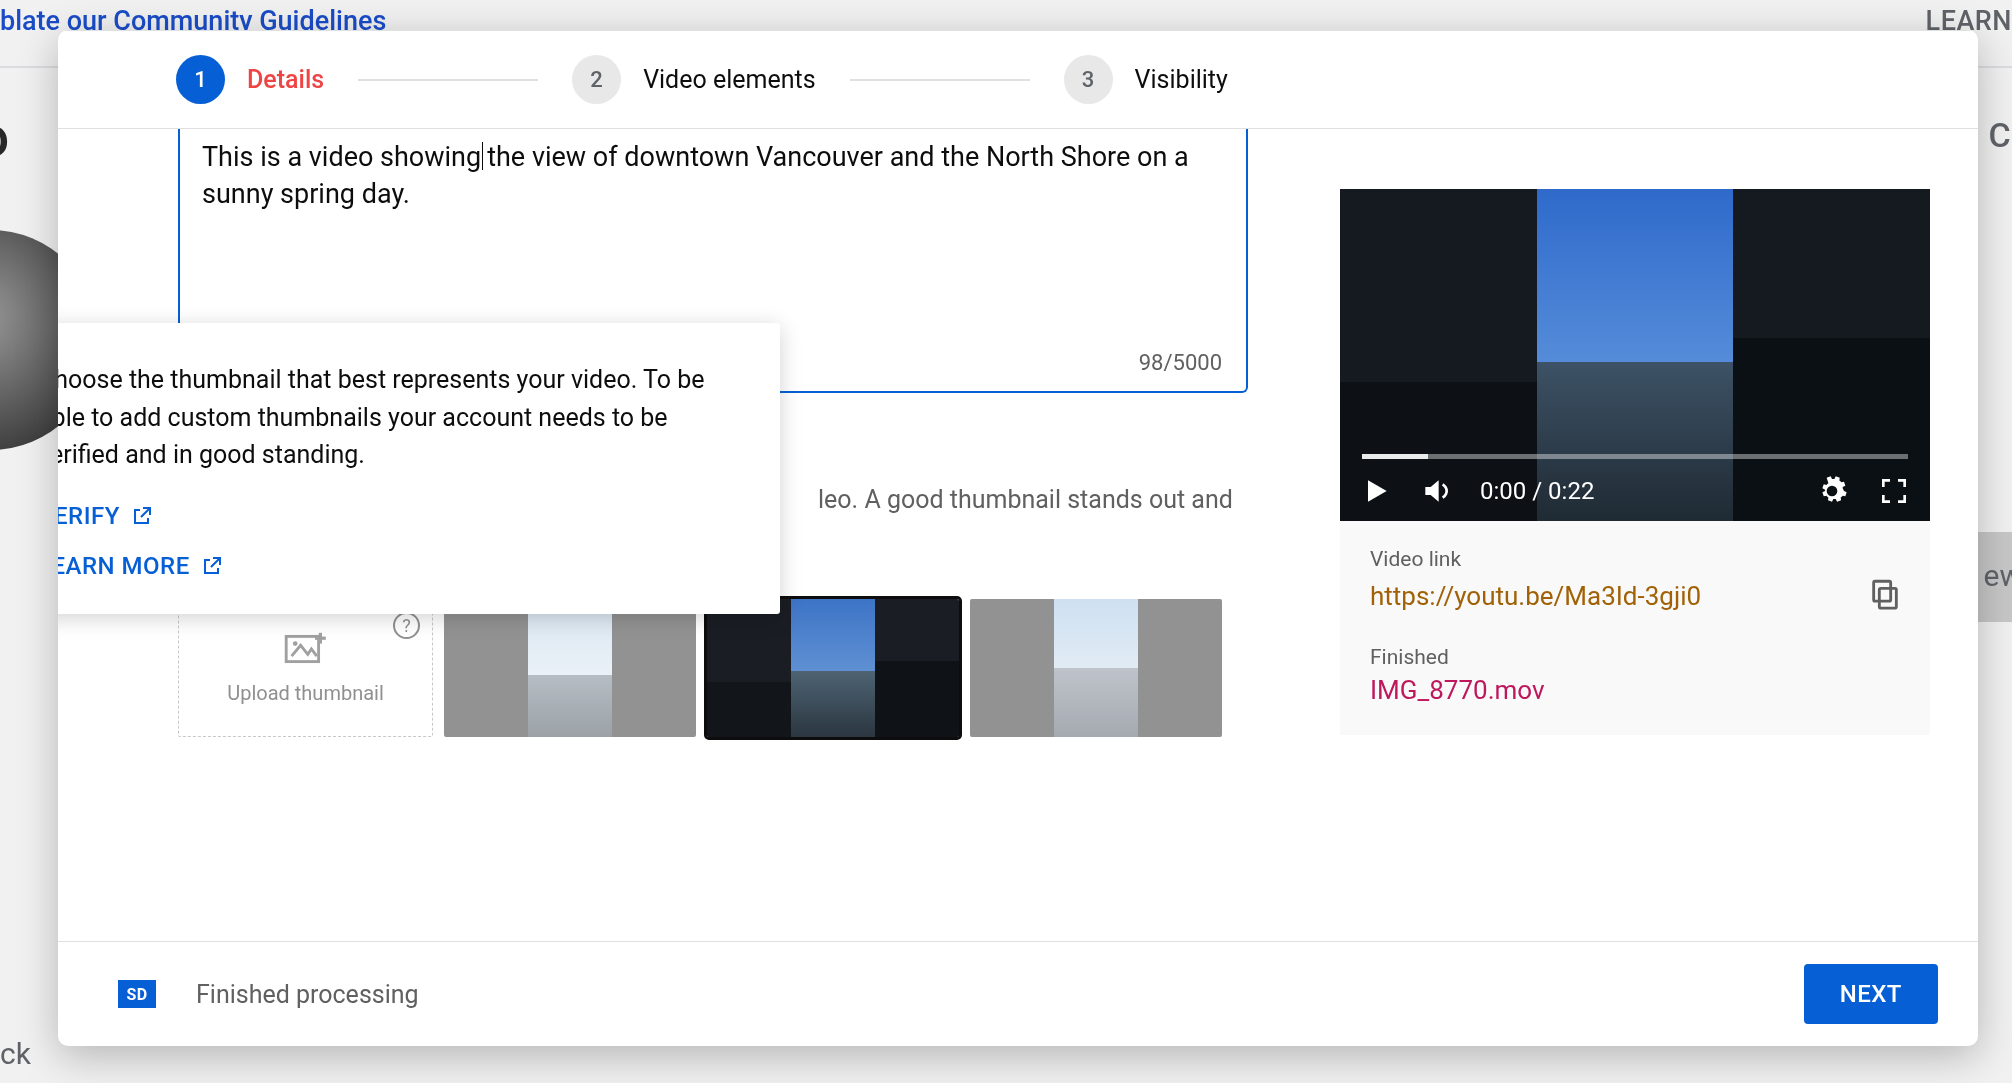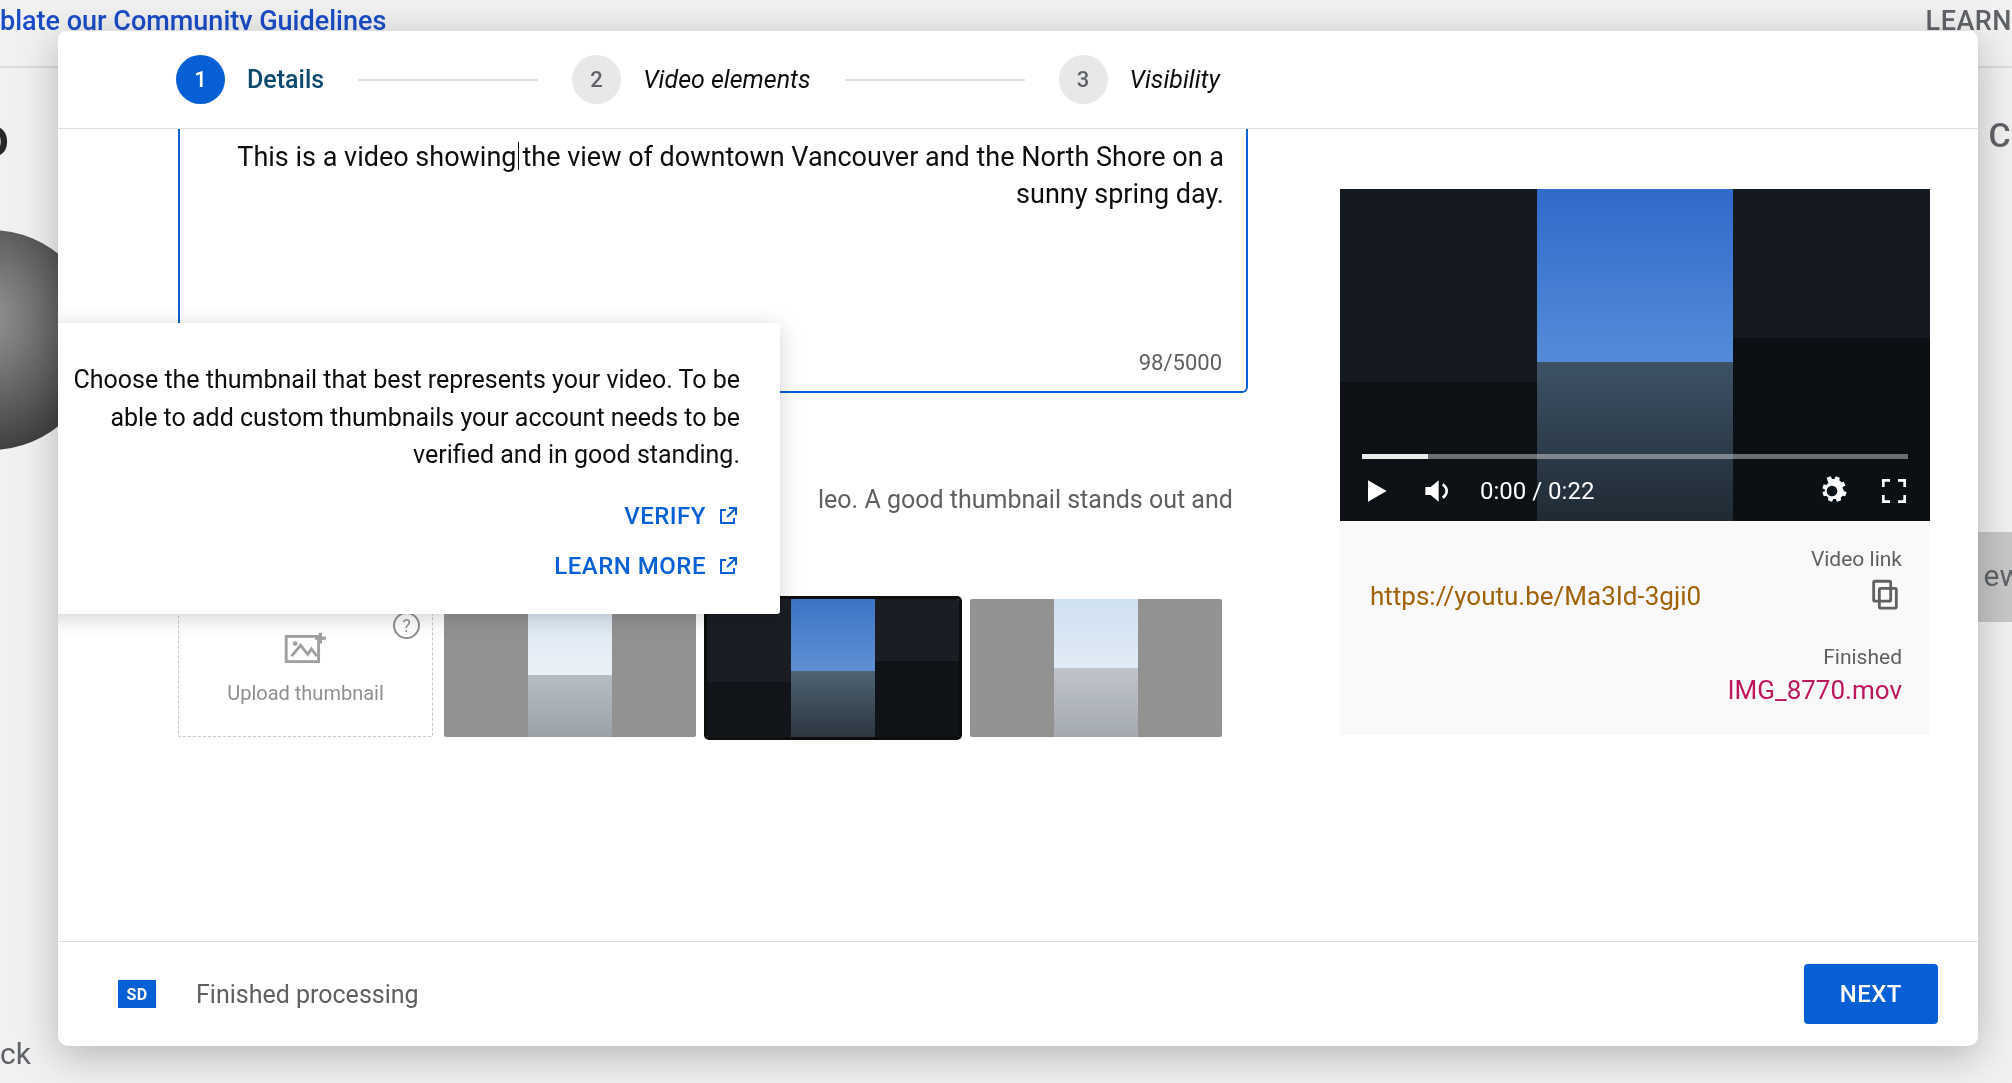--- a/index.html
+++ b/index.html
@@ -27,29 +27,29 @@
   .close-icon svg, .exit-icon svg { width: 36px; height: 36px; }
 
   .header-divider { height: 1px; background: #e0e0e0; }
 
   
   .stepper { display: flex; align-items: center; padding: 24px 60px 24px 118px; }
   .step { display: flex; align-items: center; gap: 22px; }
   .step-circle { width: 49px; height: 49px; border-radius: 50%; display: flex; align-items: center; justify-content: center; font-size: 22px; font-weight: 500; }
   .step.active .step-circle { background: #065fd4; color: #fff; }
   .step.inactive .step-circle { background: #e8e8e8; color: #5f6368; }
-  .step-label { font-size: 25px; color: #0c4a6e; }
+  .step-label { font-size: 25px; color: #ef4444; }
   .step.active .step-label { font-weight: 500; }
-  .step.inactive .step-label { color: #0d0d0d; font-style: italic; }
+  .step.inactive .step-label { color: #0d0d0d; }
   .step-line { flex: 0 0 auto; height: 2px; background: #e0e0e0; }
 
   .stepper-divider { height: 1px; background: #e0e0e0; }
 
   
-  .body { flex: 1; position: relative; padding: 0 48px; text-align: right; }
+  .body { flex: 1; position: relative; padding: 0 48px; }
 
   
   .desc-box { position: absolute; left: 120px; top: 0; width: 1070px; height: 264px; border: 2px solid #065fd4; border-top: none; border-radius: 0 0 6px 6px; padding: 10px 22px 14px 22px; }
   .desc-text { font-size: 27px; color: #0d0d0d; line-height: 1.38; }
   .desc-counter { position: absolute; right: 24px; bottom: 16px; font-size: 22px; color: #606060; }
   .caret { display:inline-block; width:1px; height:28px; background:#0d0d0d; vertical-align:-4px; margin-left:1px; }
 
   
   .tooltip-card { position: absolute; left: -58px; top: 194px; width: 780px; background: #fff; box-shadow: 0 4px 22px rgba(0,0,0,0.18); border-radius: 3px; padding: 38px 40px 34px 38px; z-index: 5; }
   .tooltip-text { font-size: 25px; color: #0d0d0d; line-height: 1.5; }

